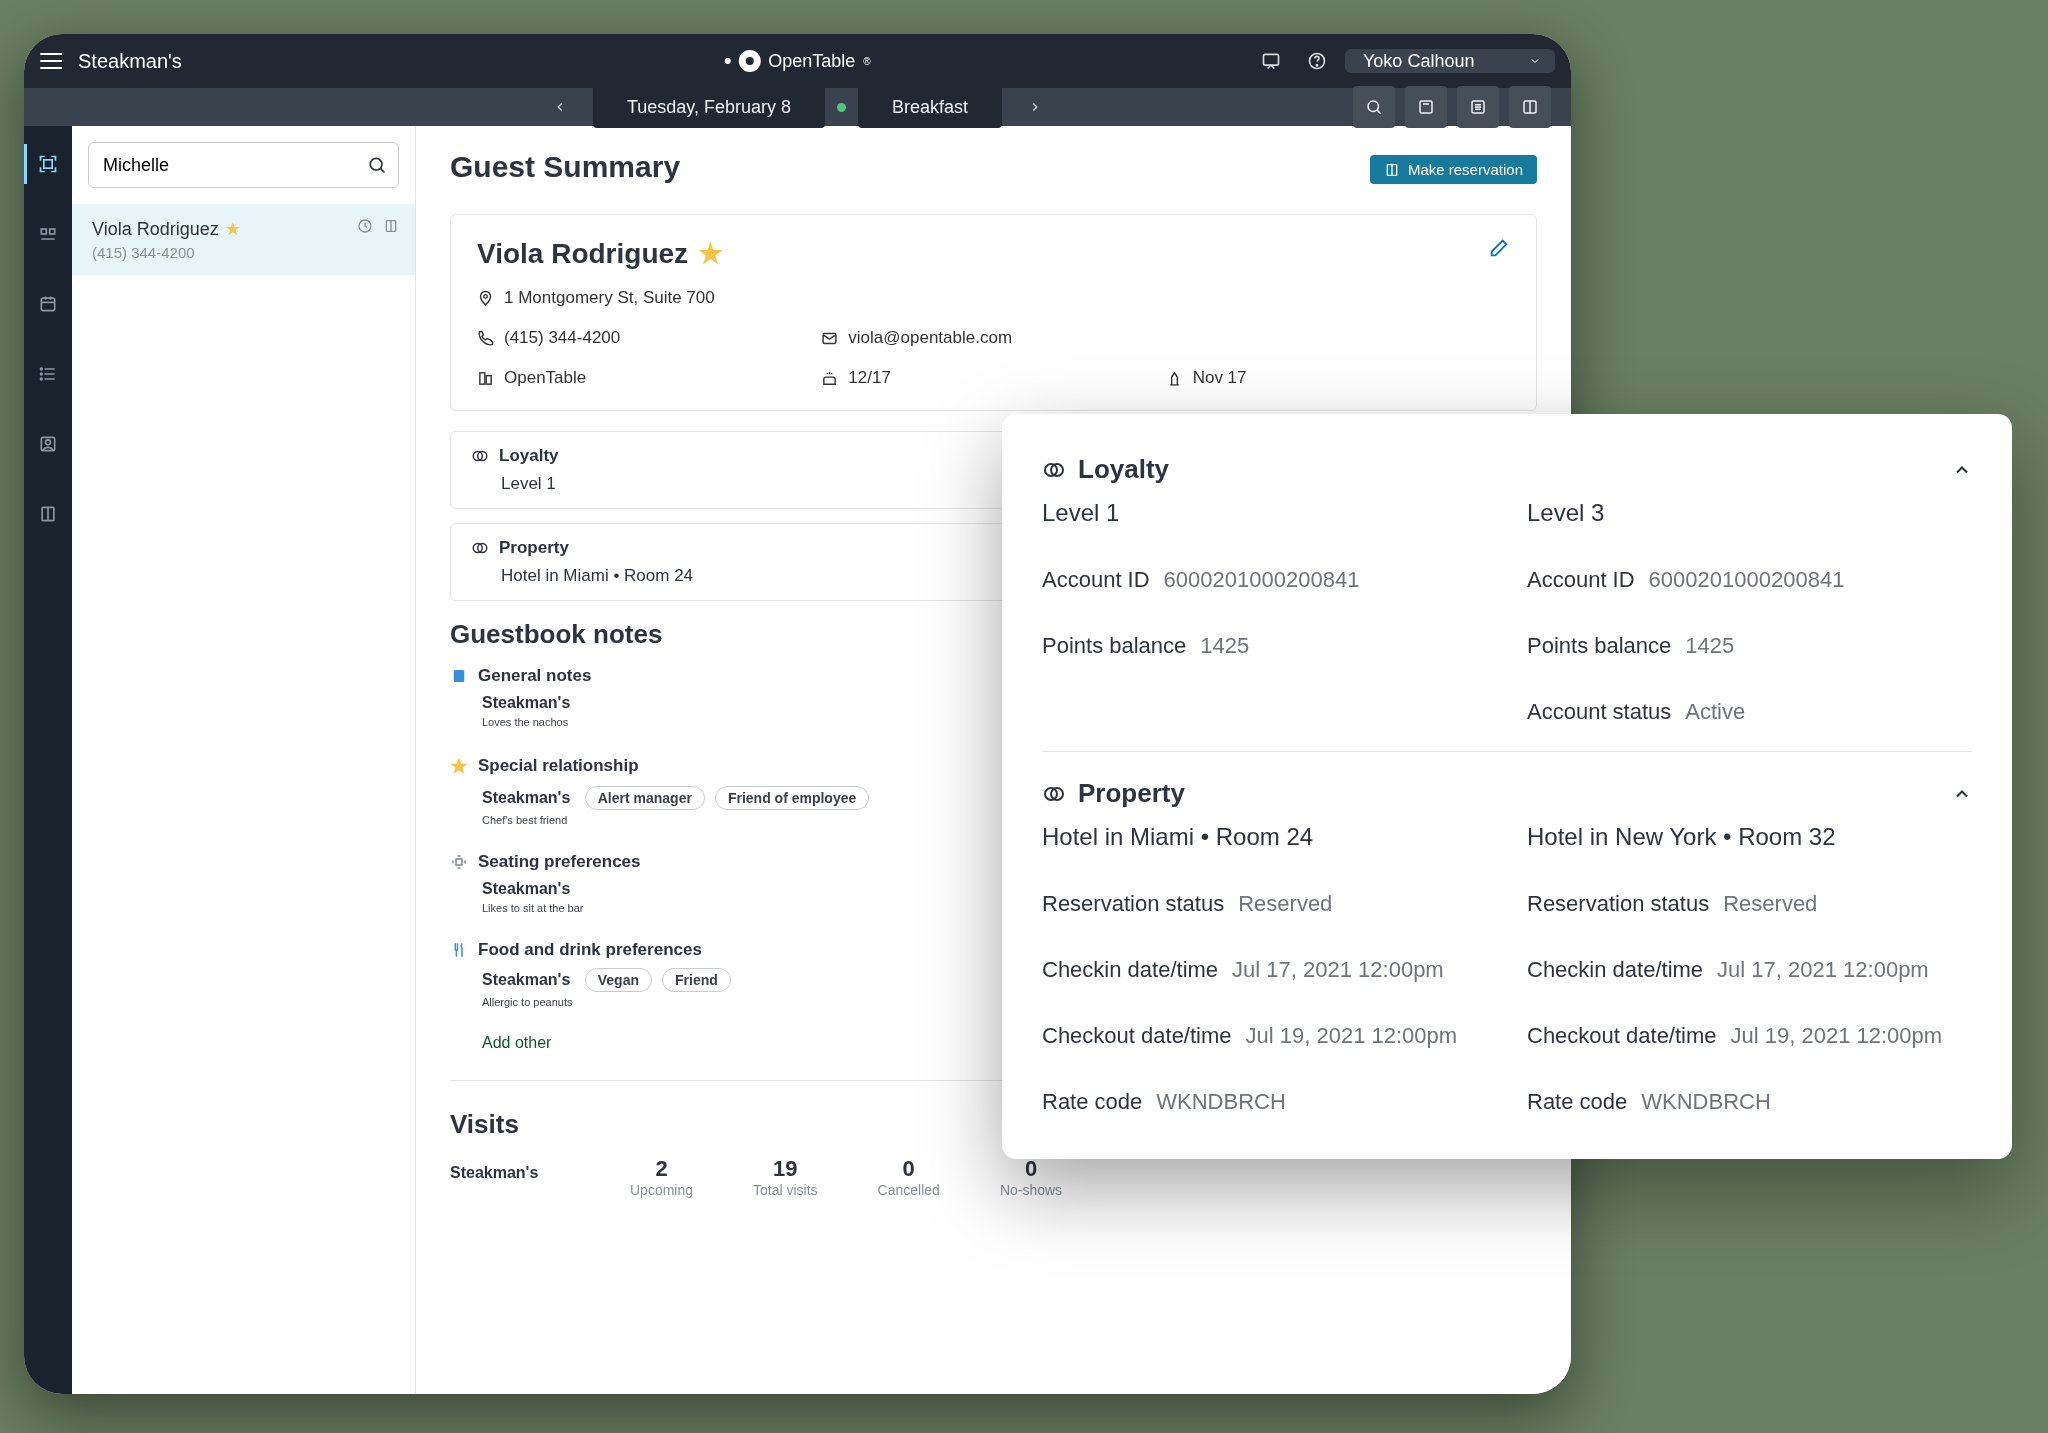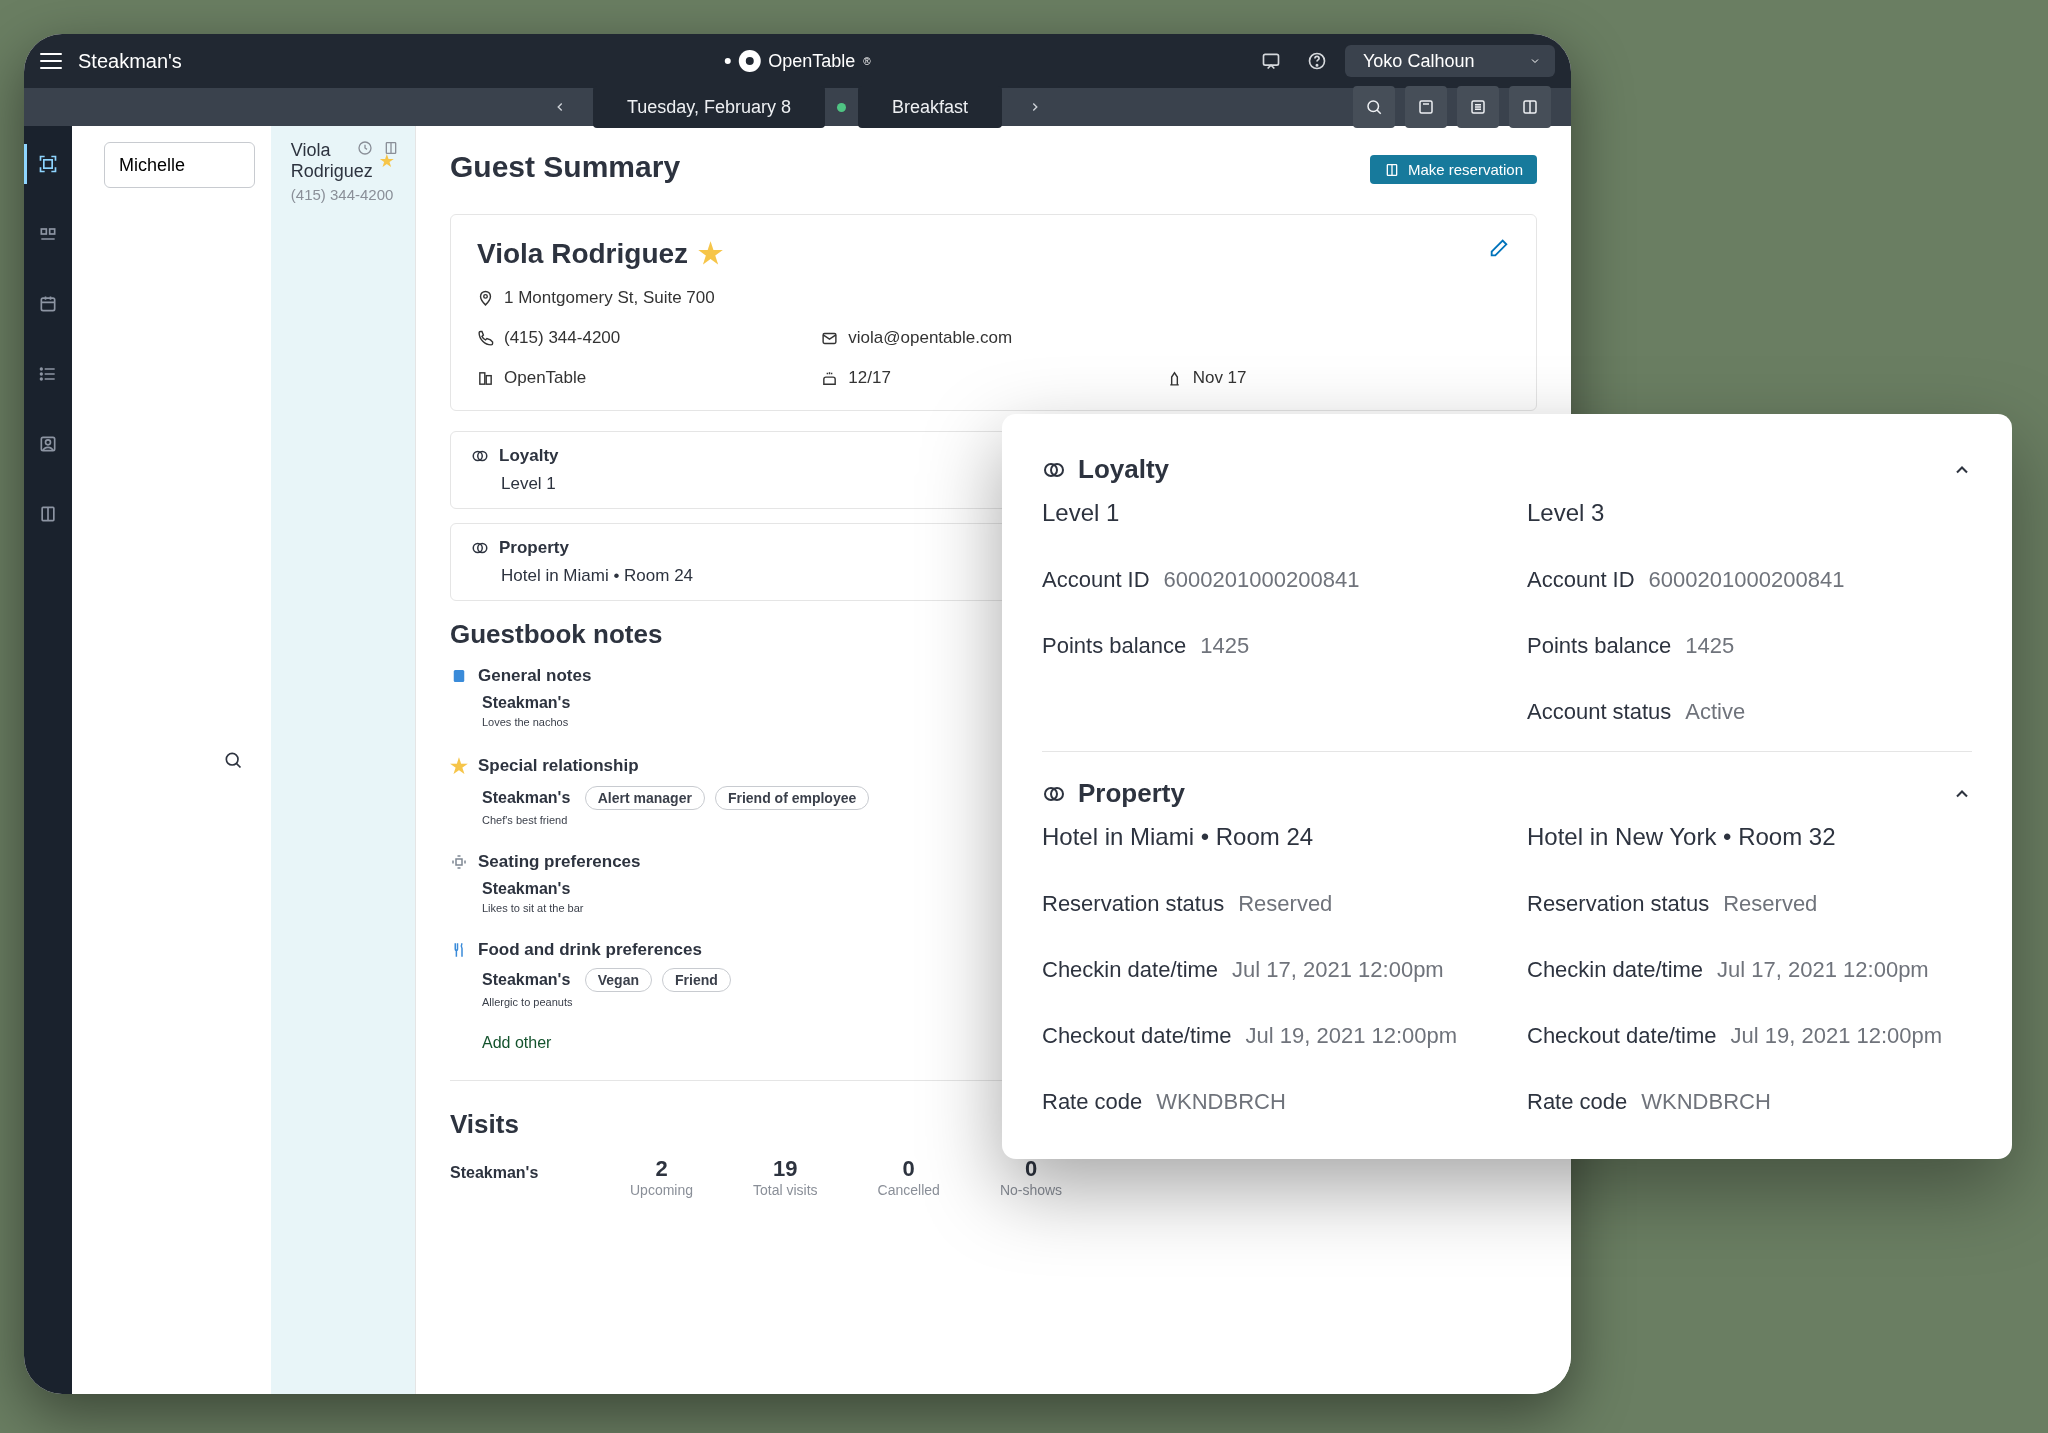--- a/index.html
+++ b/index.html
@@ -27,40 +27,40 @@
   .topbar { background: var(--bg-dark); height: 54px; display: flex; align-items: center; color: var(--text-light); padding: 0 16px; gap: 16px; }
   .menu-icon { width: 22px; height: 16px; display: inline-flex; flex-direction: column; justify-content: space-between; cursor: pointer; }
   .menu-icon span { height: 2px; background: #fff; border-radius: 1px; }
   .app-name { font-size: 20px; font-weight: 400; }
   .brand { position: absolute; left: 50%; transform: translateX(-50%); display: flex; align-items: center; gap: 8px; font-size: 18px; font-weight: 500; }
   .brand .dot { width: 22px; height: 22px; background: #fff; border-radius: 50%; position: relative; }
   .brand .dot::after { content:""; position:absolute; left:50%; top:50%; width:8px; height:8px; background: var(--bg-dark); border-radius:50%; transform:translate(-50%,-50%); }
   .brand .dot-small { width: 6px; height: 6px; background:#fff; border-radius:50%; }
   .topbar-right { margin-left: auto; display: flex; align-items: center; gap: 10px; }
   .icon-btn { width: 36px; height: 36px; border-radius: 6px; display: inline-flex; align-items:center; justify-content:center; color:#d5d8dc; cursor:pointer; }
-  .user-pill { background: var(--bg-darker); height: 32px; border-radius: 6px; padding: 0 40px 0 18px; display:flex; align-items:center; font-size: 18px; position:relative; cursor:pointer; min-width: 210px;}
+  .user-pill { background: var(--bg-darker); height: 24px; border-radius: 6px; padding: 0 40px 0 18px; display:flex; align-items:center; font-size: 18px; position:relative; cursor:pointer; min-width: 210px;}
   .user-pill .chev { position:absolute; right:14px; }
 
   
   .subbar { background: var(--bg-darker); height: 38px; display:flex; align-items:center; justify-content:center; gap: 12px; padding: 0 20px; position: relative; }
   .subbar .arrow { width: 42px; height: 42px; display:inline-flex; align-items:center; justify-content:center; color:#c9cdd3; cursor:pointer; }
   .subbar .segment { background: var(--bg-dark); height: 42px; border-radius: 4px; display:flex; align-items:center; padding: 0 34px; color:#eef0f3; font-size:18px; cursor:pointer; }
   .subbar .green-dot { width:9px; height:9px; background: var(--accent-green); border-radius:50%; }
   .subbar-icons { position:absolute; right: 20px; display:flex; gap: 10px; }
   .sq-btn { width: 42px; height: 42px; background: var(--bg-dark-tile); border-radius:4px; display:inline-flex; align-items:center; justify-content:center; color:#eef0f3; cursor:pointer; }
 
   
   .body-area { flex:1; display:flex; overflow:hidden; }
   .side-nav { width: 48px; background: var(--bg-sidebar); display:flex; flex-direction:column; align-items:center; padding-top: 18px; gap: 30px; }
   .side-nav .nav-item { width: 48px; height: 40px; display:flex; align-items:center; justify-content:center; color:#8d95a3; cursor:pointer; position:relative;}
   .side-nav .nav-item.active { color:#8ed5ff; }
   .side-nav .nav-item.active::before { content:""; position:absolute; left:0; top:0; bottom:0; width:3px; background:#8ed5ff; }
 
   
-  .search-panel { width: 344px; background:#fff; border-right:1px solid var(--border); display:flex; flex-direction:row;padding-left:16px; }
+  .search-panel { width: 344px; background:#fff; border-right:1px solid var(--border); display:flex; flex-direction:column; }
   .search-box { margin: 16px; position: relative; }
   .search-box input { width:100%; height: 46px; border:1px solid #c8cbd0; border-radius:6px; padding: 0 46px 0 14px; font-size: 18px; outline:none; }
   .search-box .sicon { position:absolute; right:12px; top:50%; transform:translateY(-50%); color:#2d333f; }
   .result-item { padding: 14px 20px; background: var(--highlight); cursor:pointer; display:flex; flex-direction:column; gap:4px; position:relative;}
   .result-item .nm { font-size: 18px; color:#2d333f; display:flex; align-items:center; gap:6px; }
   .result-item .ph { font-size: 15px; color:#8a8f98; }
   .result-item .mini-icons { position:absolute; right: 16px; top: 14px; display:flex; gap: 10px; color:#8a8f98; }
   .star { color: var(--accent-gold); }
 
   

